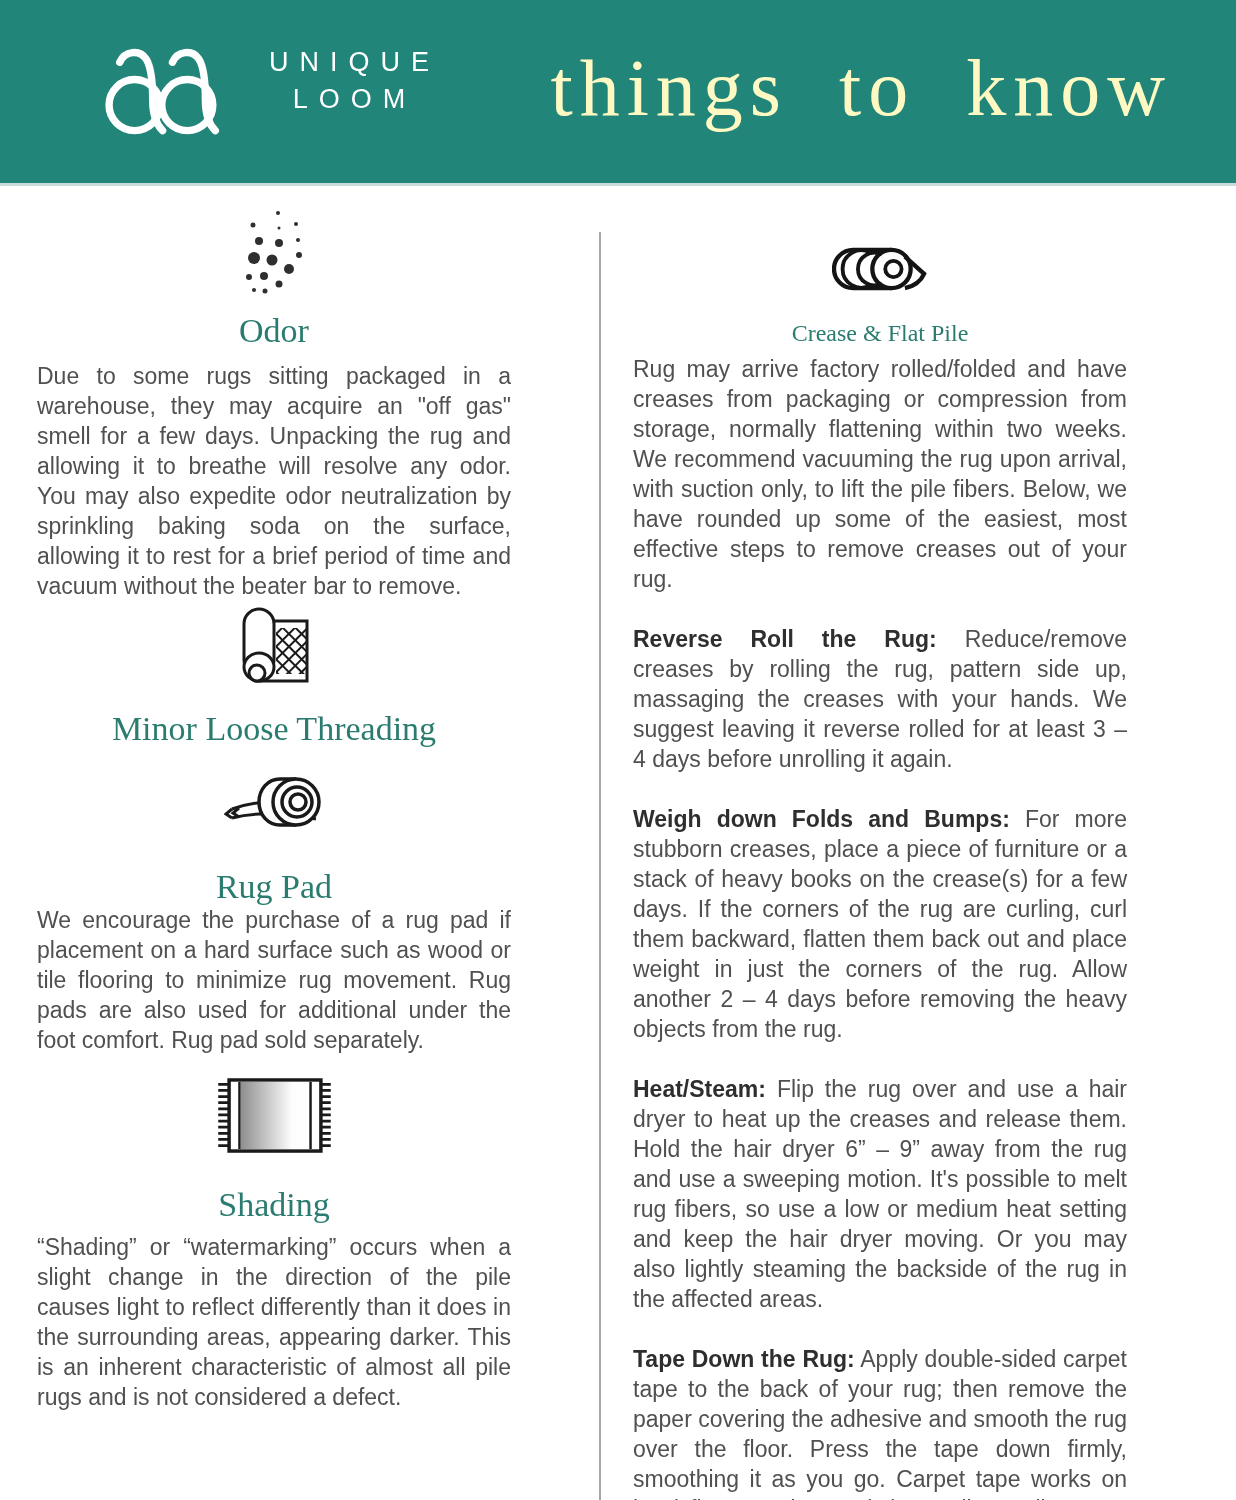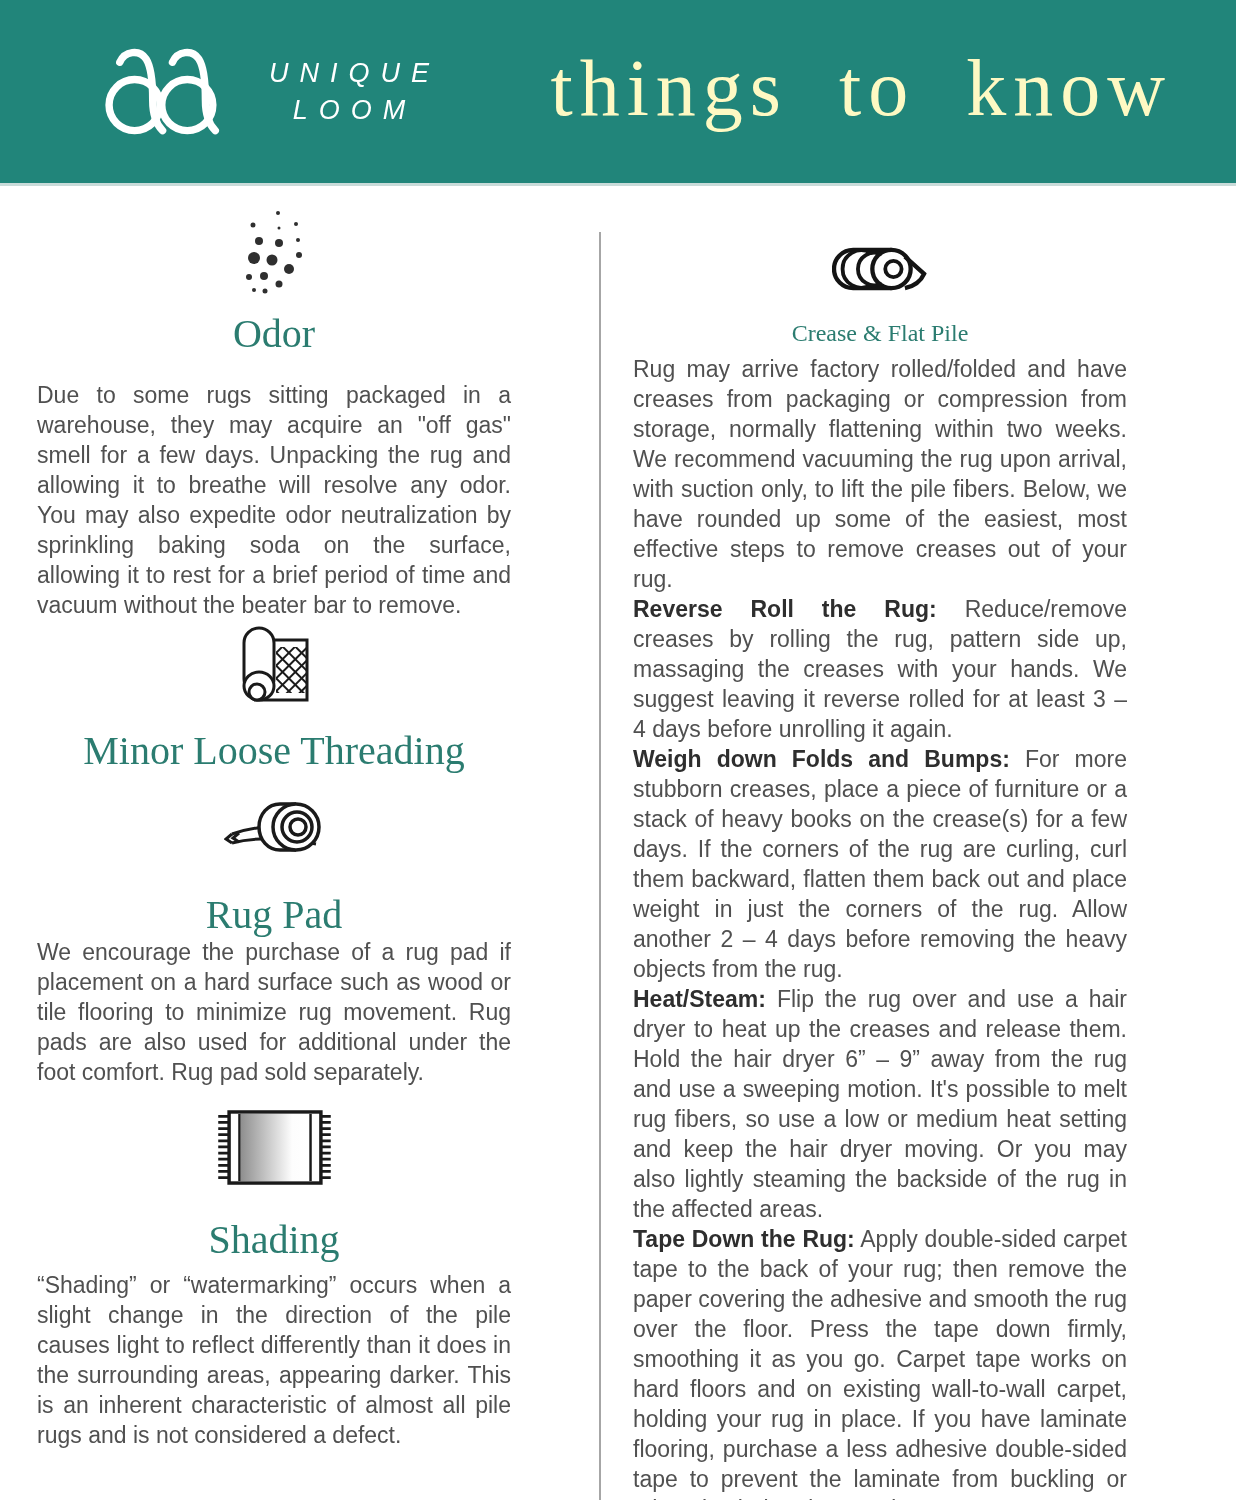--- a/index.html
+++ b/index.html
@@ -14,21 +14,21 @@
     position:relative;width:1236px;height:1500px;margin:0 auto;
     background:#ffffff;overflow:hidden;
     font-family:"Liberation Sans",sans-serif;
   }
   
   .banner{
     height:183px;background:var(--teal);
     border-bottom:3px solid #c9dbd9;
     display:flex;align-items:center;
   }
-  .brand{display:flex;align-items:center;margin-left:100px;font-style:italic;}
+  .brand{display:flex;margin-left:100px;}
   .brand svg{display:block;}
   .brand-text{
     margin-left:18px;display:flex;flex-direction:column;align-items:center;
     color:#fff;font-size:27px;font-weight:400;
     letter-spacing:11px;line-height:37px;text-indent:11px;
   }
   .banner-title{
     margin:0 64px 0 auto;color:#fef9c3;
     font-family:"Liberation Serif",serif;font-weight:400;
     font-size:80px;letter-spacing:7px;word-spacing:24px;line-height:1;
@@ -36,46 +36,46 @@
   }
   
   .content{position:absolute;left:0;right:0;top:186px;bottom:0;}
   .divider{position:absolute;left:599px;top:46px;bottom:0;width:2px;background:var(--divider);}
   .col{position:absolute;top:0;}
   .col-left{left:37px;width:474px;}
   .col-right{left:633px;width:494px;}
   .icon-wrap{display:flex;justify-content:center;}
   h2{
     font-family:"Liberation Serif",serif;font-weight:400;color:var(--heading);
-    font-size:40px;line-height:1.1;margin:0;text-align:center;
+    font-size:34px;line-height:1.1;margin:0;text-align:center;
   }
   .col-right h2{font-size:24px;}
   p{
     font-size:23px;line-height:30px;color:var(--body);
     text-align:justify;margin:0;
   }
   p strong{color:#2e2e2e;font-weight:700;}
   
   .sec-odor .icon-wrap{margin-top:20px;}
   .sec-odor h2{margin-top:16px;}
-  .sec-odor p{margin-top:24px;}
+  .sec-odor p{margin-top:12px;}
   .sec-threading .icon-wrap{margin-top:6px;}
   .sec-threading h2{margin-top:15px;}
   .sec-threading p{margin-top:8px;}
   .sec-rugpad .icon-wrap{margin-top:28px;}
   .sec-rugpad h2{margin-top:30px;}
   .sec-rugpad p{}
   .sec-shading .icon-wrap{margin-top:22px;}
   .sec-shading h2{margin-top:32px;}
   .sec-shading p{margin-top:8px;}
   
   .col-right .icon-wrap{margin-top:60px;}
   .col-right h2{margin-top:28px;}
   .col-right p.intro{margin-top:8px;}
-  .col-right p.step{}
+  .col-right p.step{margin-top:30px;}
   .ico{stroke:var(--ink);fill:none;stroke-width:3;}
 </style>
 </head>
 <body>
 
 <div class="page">
 
   <header class="banner">
     <div class="brand">
       <svg width="140" height="95" viewBox="0 0 170 115" aria-hidden="true">

